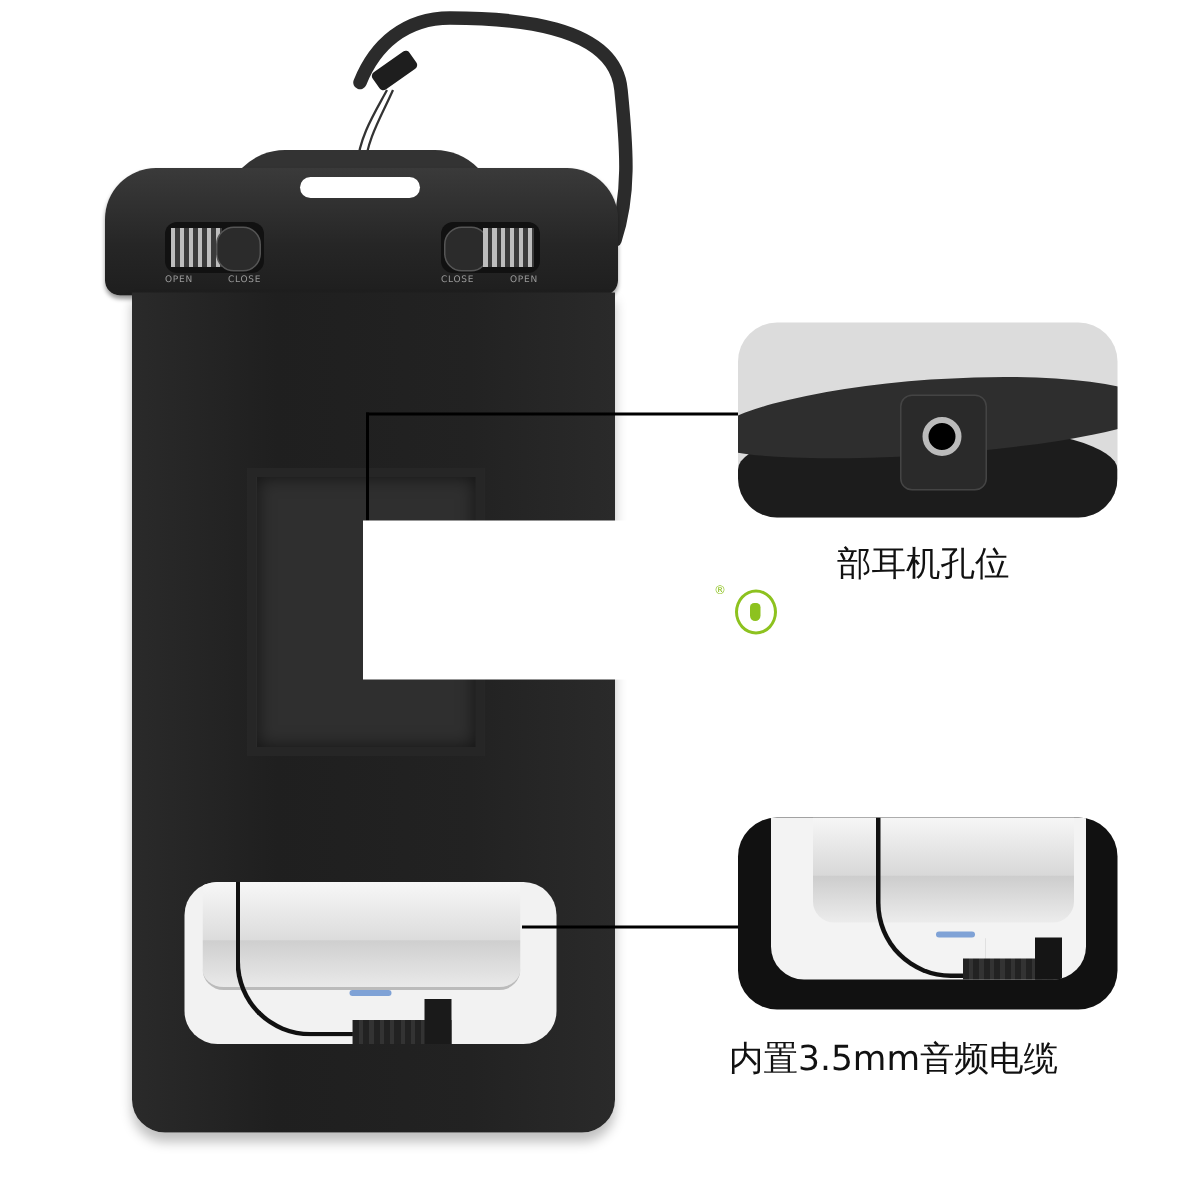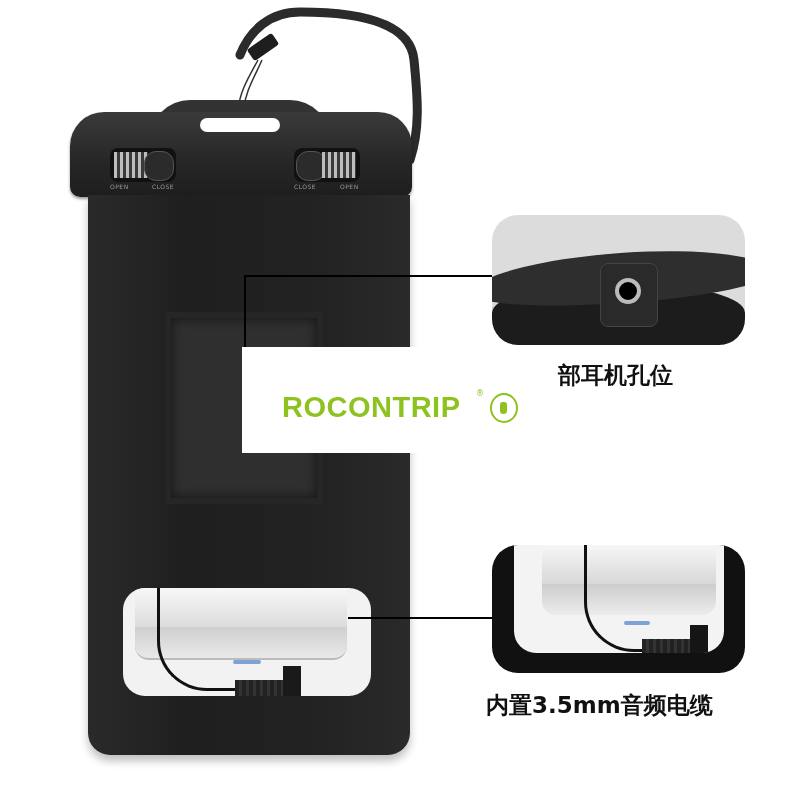--- a/index.html
+++ b/index.html
@@ -39,21 +39,21 @@
   .band{position:absolute;left:-20px;top:38px;width:300px;height:50px;background:#2e2e2e;border-radius:50%/60% 60% 40% 40%;transform:rotate(-4deg);}
   .pouch-base{position:absolute;left:0;top:70px;width:253px;height:70px;background:#1c1c1c;border-radius:40% 40% 0 0;}
   .jack-block{position:absolute;left:108px;top:48px;width:56px;height:62px;background:#2a2a2a;border-radius:8px;border:1px solid #444;}
   .jack-hole{position:absolute;left:14px;top:14px;width:26px;height:26px;border-radius:50%;background:#000;border:4px solid #bbb;box-sizing:border-box;}
   .inset-bot-inner{position:absolute;left:22px;top:0;width:210px;height:108px;background:#f3f3f3;border-radius:0 0 22px 22px;overflow:hidden;}
   .inset-phone{position:absolute;left:28px;top:0;width:174px;height:70px;background:linear-gradient(#f6f6f6,#d8d8d8 55%,#cdcdcd 56%,#ececec);border-radius:0 0 14px 14px;}
   .inset-btn{position:absolute;left:110px;top:76px;width:26px;height:4px;background:#7fa2d6;border-radius:2px;}
   .inset-jack{position:absolute;left:176px;top:80px;width:18px;height:30px;background:#151515;}
   .inset-plug{position:absolute;left:128px;top:94px;width:66px;height:16px;background:repeating-linear-gradient(90deg,#222 0 4px,#333 4px 7px);}
   .inset-cable{position:absolute;left:70px;top:-4px;width:70px;height:108px;border-left:3px solid #111;border-bottom:3px solid #111;border-radius:0 0 0 50px;}
-  .caption{font-size:23px;color:#111;white-space:nowrap;font-weight:bold;}
+  .caption{font-size:23px;color:#111;white-space:nowrap;}
 </style>
 </head>
 <body>
 
 <div class="abs strap" style="left:0;top:0;width:800px;height:200px;">
   <svg width="800" height="200" viewBox="0 0 800 200">
     <path d="M240 55 C250 30 270 12 300 12 C340 12 410 16 414 60 C418 100 420 130 410 160" fill="none" stroke="#2b2b2b" stroke-width="9" stroke-linecap="round"></path>
     <rect x="248" y="40" width="30" height="14" rx="3" fill="#1e1e1e" transform="rotate(-35 263 47)"></rect>
     <path d="M258 60 C250 75 240 90 238 110" fill="none" stroke="#333" stroke-width="1.5"></path>
     <path d="M262 60 C254 78 245 92 243 112" fill="none" stroke="#333" stroke-width="1.5"></path>
@@ -87,21 +87,20 @@
   <div class="cable"></div>
   <div class="plug"></div>
   <div class="jack"></div>
 </div>
 
 <div class="abs line" style="left:244px;top:275px;width:248px;height:2px;"></div>
 <div class="abs line" style="left:244px;top:275px;width:2px;height:72px;"></div>
 <div class="abs line" style="left:348px;top:617px;width:144px;height:2px;"></div>
 
 <div class="abs logo-panel">
-  <div class="logo-text">ROCONTRIP</div>
   <div class="logo-reg">®</div>
   <div class="logo-foot"></div>
 </div>
 
 <div class="abs inset inset-top">
   <div class="pouch-base"></div>
   <div class="band"></div>
   <div class="jack-block">
     <div class="jack-hole"></div>
   </div>

